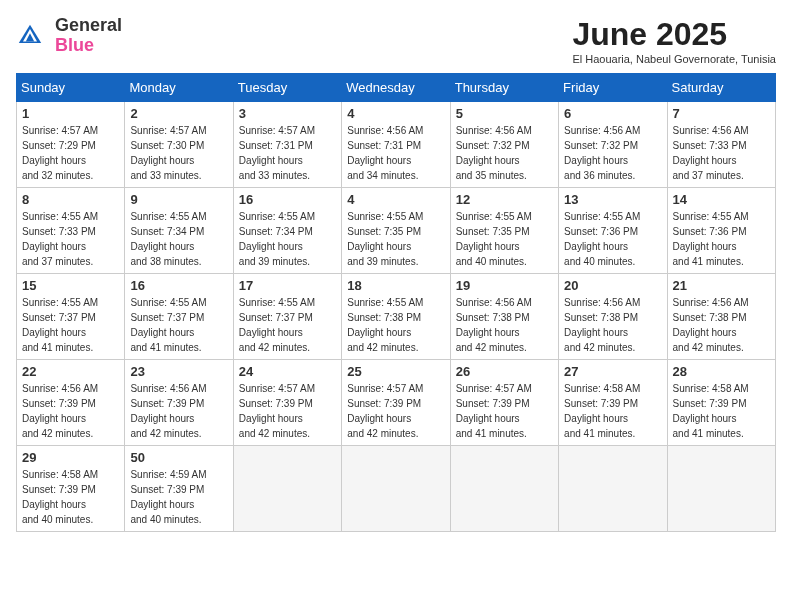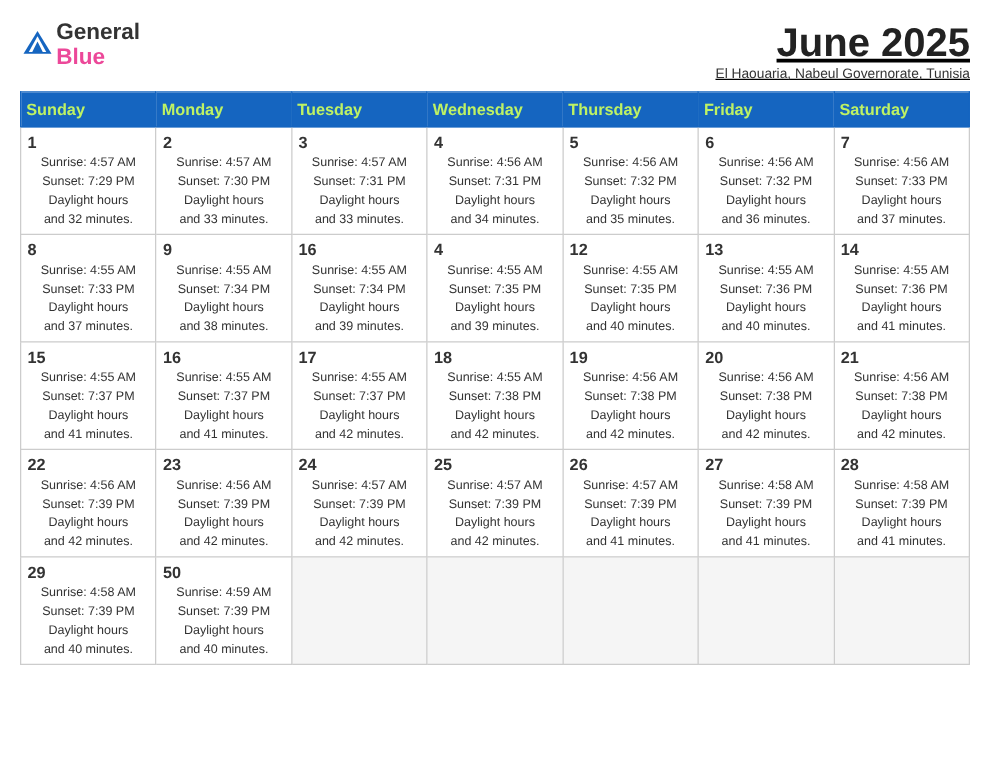--- a/index.html
+++ b/index.html
@@ -12,55 +12,53 @@
     }
     .header-area {
       display: flex;
       align-items: flex-start;
       justify-content: space-between;
       margin-bottom: 8px;
     }
     .logo {
       display: flex;
       align-items: center;
-      gap: 1px;
+      gap: 11px;
     }
     .logo-text {
       font-size: 18px;
       font-weight: bold;
       color: #333;
       line-height: 1.1;
     }
     .logo-icon {
       width: 28px;
       height: 28px;
     }
     .title-area {
-      text-align: right;
-      text-decoration: underline;
     }
     .month-title {
       font-size: 32px;
       font-weight: bold;
       color: #222;
     }
     .location-title {
       font-size: 11px;
       color: #333;
     }
     table {
       width: 100%;
       border-collapse: collapse;
       table-layout: fixed;
     }
     th {
       background-color: #1565c0;
-      color: #bef264;
+      color: #ffffff;
       font-size: 13px;
-      font-weight: bold;
+      font-weight: normal;
       padding: 6px 4px;
       text-align: left;
       border: 1px solid #1565c0;
     }
     td {
       border: 1px solid #ccc;
       vertical-align: top;
       padding: 4px 5px;
       font-size: 10.5px;
       color: #333;
@@ -73,21 +71,20 @@
     .day-num {
       font-size: 13px;
       font-weight: bold;
       display: block;
       margin-bottom: 2px;
     }
     .day-info {
       font-size: 10px;
       line-height: 1.5;
       color: #333;
-      text-align: center;
     }
   </style>
 </head>
 <body>
 
 <div class="header-area">
   <div class="logo">
     <svg class="logo-icon" viewBox="0 0 40 40">
       <polygon points="20,4 36,30 4,30" fill="#1565c0"></polygon>
       <polygon points="20,10 30,28 10,28" fill="#fff"></polygon>

